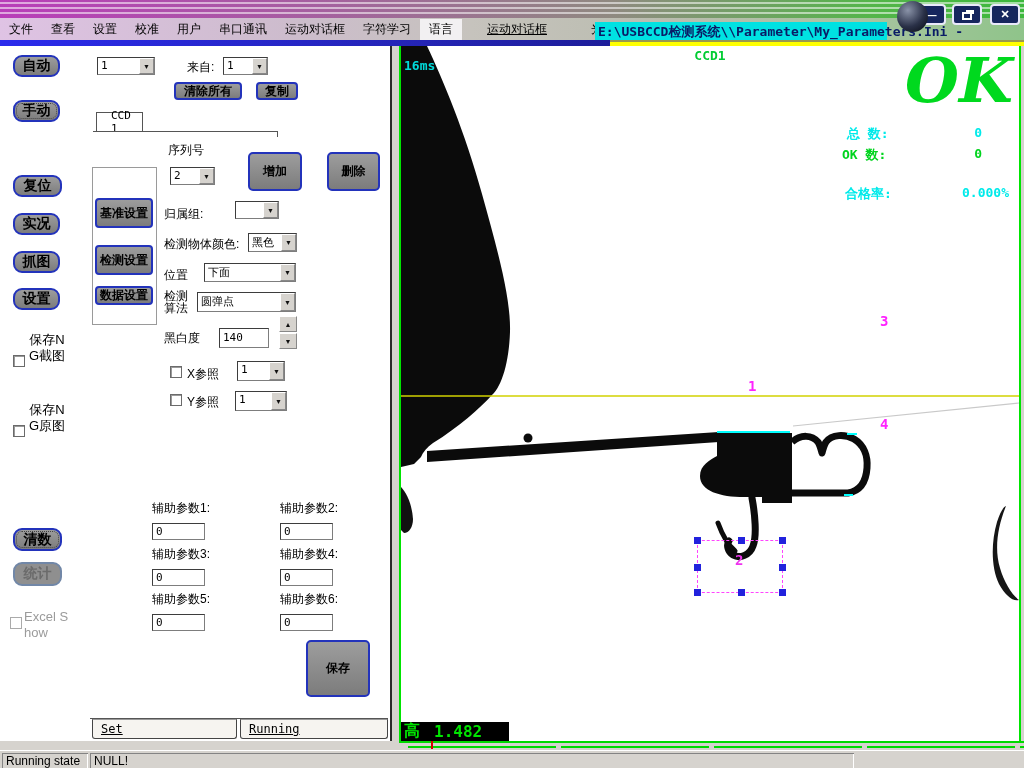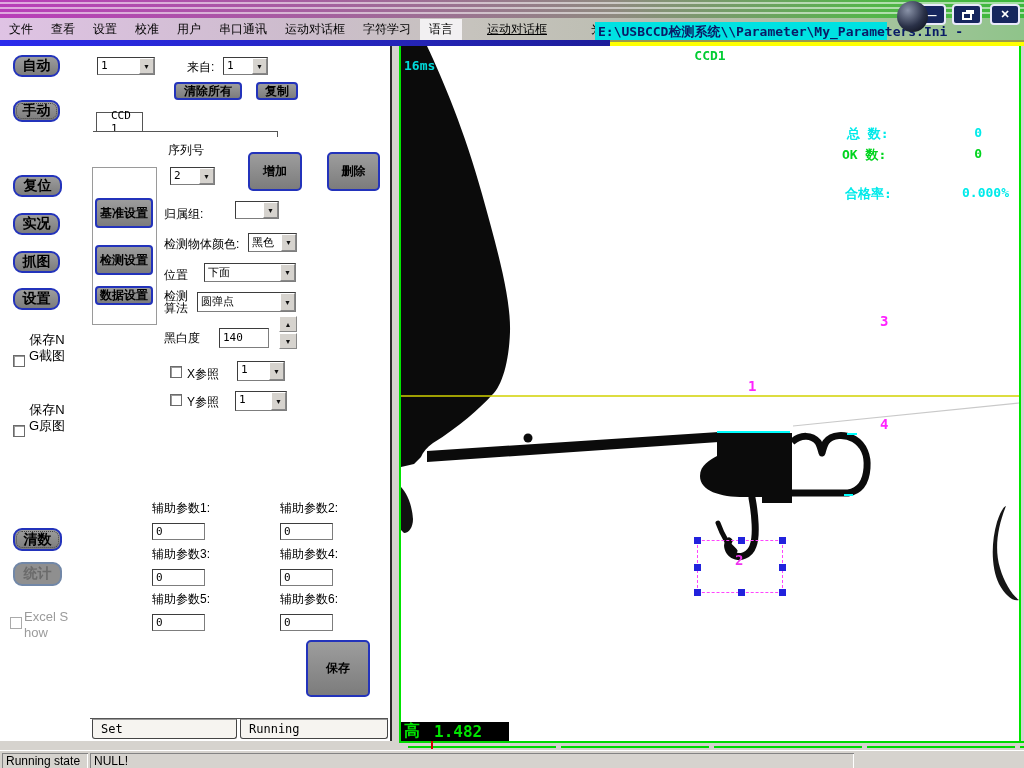--- a/index.html
+++ b/index.html
@@ -61,21 +61,21 @@
   .spin{width:18px;height:16px;background:#d6d3ce;border:1px solid #888;border-top-color:#fff;border-left-color:#fff;
     display:flex;align-items:center;justify-content:center;font-size:7px;color:#111;}
   .wrapLbl{word-break:break-all;line-height:1.2;font-weight:normal;font-size:13px;text-align:center;color:#000;}
   .groupbox{border:1px solid #9a9a9a;background:#fff;}
 
   
   .toptab{background:#fff;border:1px solid #555;border-bottom:none;font:11px "DejaVu Sans Mono",monospace;
     display:flex;align-items:center;padding-left:14px;color:#000;}
   .bottab{background:#f6f4f0;border:1px solid #444;border-top:1px solid #999;
     font:12px "DejaVu Sans Mono",monospace;display:flex;align-items:center;padding-left:8px;color:#000;
-    border-radius:0 0 3px 3px;}
+    border-radius:0 0 3px 3px;text-decoration:underline;}
 
   
   .cam-txt{position:absolute;font:bold 13px "DejaVu Sans Mono",monospace;white-space:pre;}
   .marker{position:absolute;font:bold 14px "DejaVu Sans Mono",monospace;color:#ff22ff;}
   #okbig{position:absolute;right:6px;top:4px;font:italic bold 62px "DejaVu Serif",serif;color:#00d91e;line-height:1;}
   #selbox{position:absolute;left:296px;top:494px;width:86px;height:53px;border:1px dashed #ff44ff;}
   .handle{position:absolute;width:7px;height:7px;background:#2222dd;}
   #heightbox{position:absolute;left:0;top:676px;width:108px;height:19px;background:#000;color:#00e400;
     font:bold 16px "DejaVu Sans Mono",monospace;display:flex;align-items:center;padding-left:3px;}
 
@@ -268,20 +268,21 @@
 
         <path d="M0,350 L618,350" stroke="#d2d200" stroke-width="1.5" fill="none"></path>
 
         <path d="M316,386 L389,386" stroke="#00ffff" stroke-width="2" fill="none"></path>
         <path d="M446,388 L456,388" stroke="#00ffff" stroke-width="2" fill="none"></path>
         <path d="M443,449 L452,449" stroke="#00ffff" stroke-width="2" fill="none"></path>
       </svg>
 
       <span class="cam-txt" style="left:3px;top:12px;color:#00dcdc">16ms</span>
       <span class="cam-txt" style="left:0;top:2px;width:100%;text-align:center;color:#00cc33">CCD1</span>
+      <span id="okbig">OK</span>
 
       <span class="cam-txt" style="left:446px;top:79px;color:#00eaea">总 数:</span>
       <span class="cam-txt" style="left:565px;top:79px;width:16px;text-align:right;color:#00eaea">0</span>
       <span class="cam-txt" style="left:441px;top:100px;color:#00d41e">OK 数:</span>
       <span class="cam-txt" style="left:565px;top:100px;width:16px;text-align:right;color:#00d41e">0</span>
       <span class="cam-txt" style="left:444px;top:139px;color:#00eaea">合格率:</span>
       <span class="cam-txt" style="left:540px;top:139px;width:68px;text-align:right;color:#00eaea">0.000%</span>
 
       <span class="marker" style="left:479px;top:267px">3</span>
       <span class="marker" style="left:347px;top:332px">1</span>

